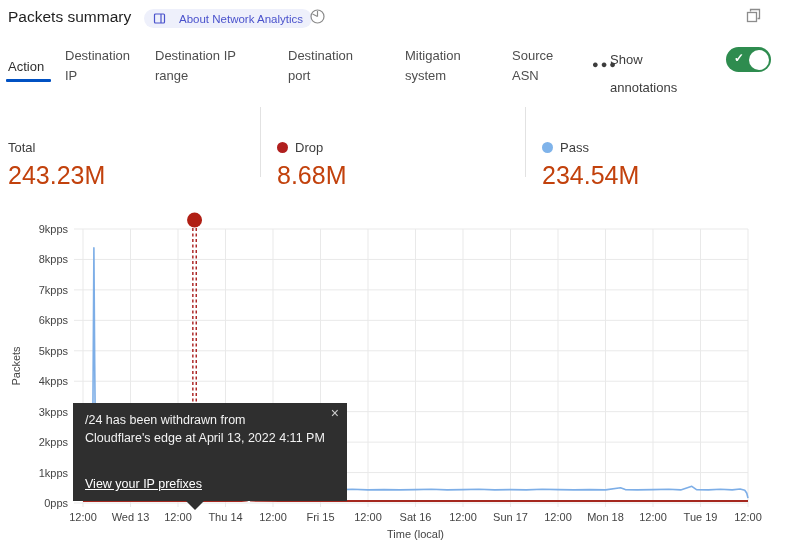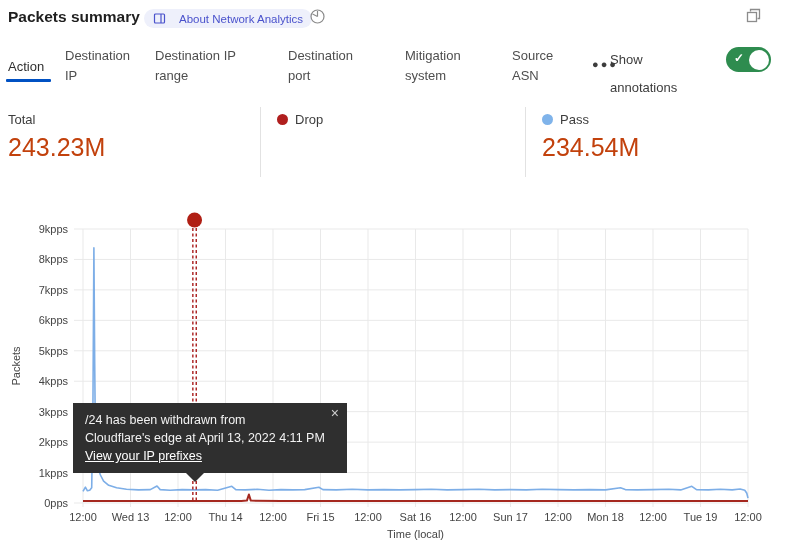--- a/index.html
+++ b/index.html
@@ -1,53 +1,53 @@
 <!DOCTYPE html>
 <html><head>
 <meta charset="utf-8">
 <style>
   html,body{margin:0;padding:0;background:#fff;}
   #app{position:relative;width:785px;height:555px;background:#fff;overflow:hidden;
        font-family:"Liberation Sans",sans-serif;color:#333;}
   .abs{position:absolute;}
 
   
-  .page-title{left:8px;top:8px;font-size:15.5px;font-weight:bold;color:#1f1f1f;}
+  .page-title{left:8px;top:8px;font-size:15.5px;font-weight:normal;color:#1f1f1f;}
   .badge{left:144px;top:9px;height:19px;display:flex;align-items:center;gap:13px;
          padding:0 9px;border-radius:10px;background:#eef0fb;color:#4a52cc;
          font-size:11.5px;text-decoration:none;cursor:pointer;}
   .hdr-icon{color:#8a8a8a;}
   .clock-icon{left:309px;top:8px;}
   .restore-icon{left:745px;top:7px;cursor:pointer;}
 
   
   .tab{font-size:13px;line-height:20px;color:#4e4e4e;cursor:pointer;}
   .tab.sel{color:#2f2f2f;}
   .tab-underline{left:6px;top:79px;width:45px;height:3px;background:#0051c3;border-radius:1px;}
   .more-tabs{left:592px;top:58px;font-size:11px;letter-spacing:2px;color:#3c3c3c;cursor:pointer;}
   .annot-label{left:610px;top:46px;width:82px;font-size:13px;line-height:28px;color:#3c3c3c;}
   .toggle{left:726px;top:47px;width:45px;height:25px;border-radius:13px;background:#2e8c4f;cursor:pointer;}
   .toggle .knob{position:absolute;top:2.5px;right:2.5px;width:20px;height:20px;border-radius:50%;background:#fff;}
   .toggle .check{position:absolute;top:4px;left:8px;color:#fff;font-size:12px;font-weight:bold;}
 
   
-  .stat-label-row{display:flex;align-items:center;gap:7px;font-size:13px;color:#3d3d3d;}
+  .stat-label-row{display:flex;align-items:center;gap:7px;font-size:13px;color:#3d3d3d;margin-top:28px;}
   .dot{width:11px;height:11px;border-radius:50%;}
   .stat-value{font-size:25px;color:#c2410c;letter-spacing:0px;margin-top:6px;}
   .vdiv{top:107px;width:1px;height:70px;background:#e2e2e2;}
 
   
   #chart-svg{left:0;top:0;width:785px;height:555px;pointer-events:none;}
   #chart-svg text{font-family:"Liberation Sans",sans-serif;}
 
   
   .tooltip{left:73px;top:403px;width:274px;box-sizing:border-box;background:#2f2f2f;
            color:#f2f2f2;font-size:12.5px;line-height:18px;padding:8px 12px 8px;z-index:5;}
   .tt-line1{}
-  .tt-link{color:#fff;text-decoration:underline;cursor:pointer;display:inline-block;}
+  .tt-link{color:#fff;text-decoration:underline;cursor:pointer;display:inline-block;margin-top:28px;}
   .tt-close{position:absolute;top:3px;right:8px;color:#cfcfcf;font-size:14px;cursor:pointer;line-height:14px;}
   .tt-arrow{position:absolute;bottom:-9px;left:113px;width:0;height:0;
             border-left:9px solid transparent;border-right:9px solid transparent;
             border-top:9px solid #2f2f2f;}
 </style>
 </head>
 <body>
 
 <div id="app">
 
@@ -88,20 +88,21 @@
       <span>Total</span>
     </div>
     <div class="stat-value">243.23M</div>
   </div>
   <div class="abs vdiv" style="left:260px;"></div>
   <div class="abs" style="left:277px;top:112px;">
     <div class="stat-label-row">
       <span class="dot" style="background: rgb(176, 31, 30);"></span>
       <span>Drop</span>
     </div>
+    <div class="stat-value">8.68M</div>
   </div>
   <div class="abs vdiv" style="left:525px;"></div>
   <div class="abs" style="left:542px;top:112px;">
     <div class="stat-label-row">
       <span class="dot" style="background: rgb(127, 179, 234);"></span>
       <span>Pass</span>
     </div>
     <div class="stat-value">234.54M</div>
   </div>
 

